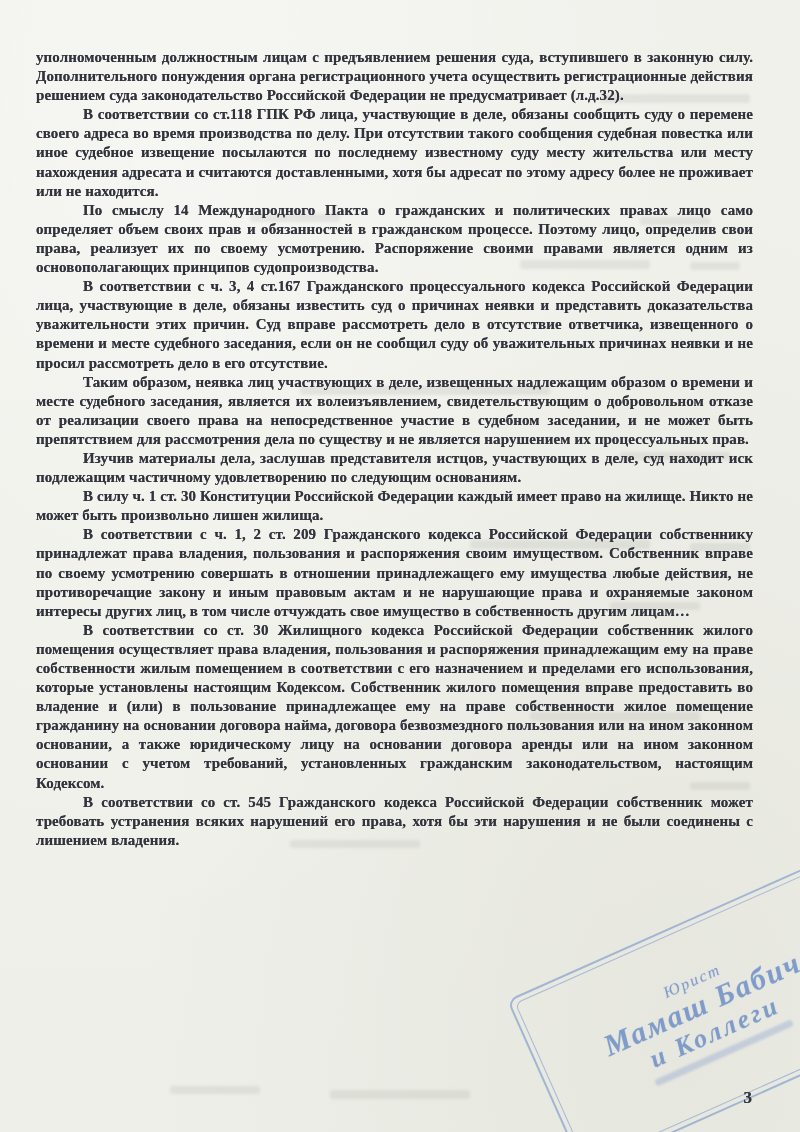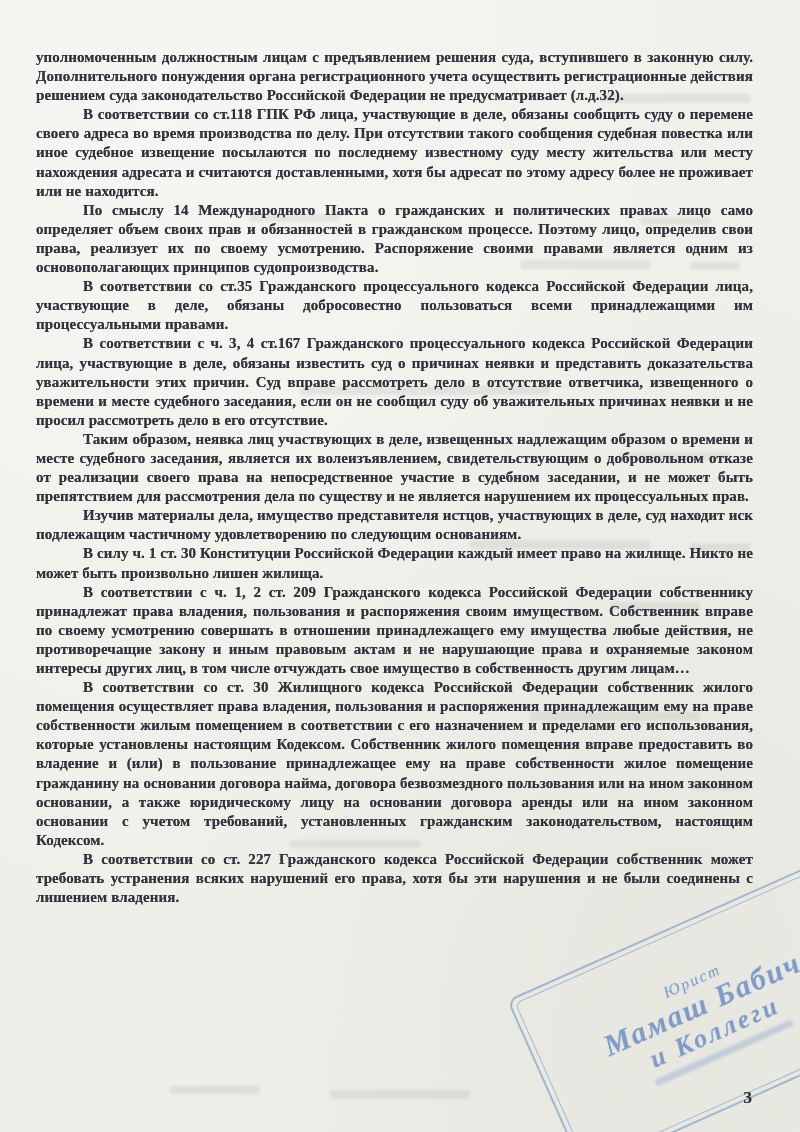--- a/index.html
+++ b/index.html
@@ -76,28 +76,27 @@
   <div class="ghost" style="left:530px;top:712px;width:170px;height:9px;"></div>
   <div class="ghost" style="left:690px;top:782px;width:60px;height:8px;"></div>
   <div class="ghost" style="left:290px;top:840px;width:130px;height:8px;"></div>
   <div class="ghost" style="left:170px;top:1086px;width:90px;height:8px;"></div>
   <div class="ghost" style="left:330px;top:1090px;width:140px;height:9px;"></div>
 
   <div class="text-column" id="paragraphs">
       <p class="no-indent">уполномоченным должностным лицам с предъявлением решения суда, вступившего в законную силу. Дополнительного понуждения органа регистрационного учета осуществить регистрационные действия решением суда законодательство Российской Федерации не предусматривает (л.д.32).</p>
       <p>В соответствии со ст.118 ГПК РФ лица, участвующие в деле, обязаны сообщить суду о перемене своего адреса во время производства по делу. При отсутствии такого сообщения судебная повестка или иное судебное извещение посылаются по последнему известному суду месту жительства или месту нахождения адресата и считаются доставленными, хотя бы адресат по этому адресу более не проживает или не находится.</p>
       <p>По смыслу 14 Международного Пакта о гражданских и политических правах лицо само определяет объем  своих  прав и обязанностей в гражданском процессе. Поэтому лицо, определив свои права, реализует их по своему усмотрению. Распоряжение своими правами  является одним из основополагающих принципов судопроизводства.</p>
-      <p>В соответствии со ст.35 Гражданского процессуального кодекса  Российской Федерации лица, участвующие в деле, обязаны добросовестно пользоваться всеми принадлежащими им процессуальными правами.</p>
       <p>В соответствии с ч. 3, 4 ст.167 Гражданского процессуального кодекса  Российской Федерации  лица, участвующие в деле, обязаны известить суд о причинах неявки и представить доказательства уважительности этих причин. Суд вправе рассмотреть дело в отсутствие ответчика, извещенного о времени и месте судебного заседания, если он не сообщил суду об уважительных причинах неявки и не просил рассмотреть дело в его отсутствие.</p>
       <p>Таким образом, неявка лиц участвующих в деле, извещенных надлежащим образом о времени и месте судебного заседания, является их волеизъявлением, свидетельствующим о добровольном отказе от реализации своего права на непосредственное участие  в судебном заседании, и не может быть препятствием для рассмотрения дела по существу и не является нарушением их процессуальных прав.</p>
-      <p>Изучив материалы дела, имущество представителя истцов, участвующих в деле, суд находит иск подлежащим частичному удовлетворению по следующим основаниям.</p>
+      <p>Изучив материалы дела, заслушав представителя истцов, участвующих в деле, суд находит иск подлежащим частичному удовлетворению по следующим основаниям.</p>
       <p>В силу ч. 1 ст. 30 Конституции Российской Федерации  каждый имеет право на жилище. Никто не может быть произвольно лишен жилища.</p>
       <p>В соответствии с ч. 1, 2 ст. 209 Гражданского кодекса Российской Федерации собственнику принадлежат права владения, пользования и распоряжения своим имуществом. Собственник вправе по своему усмотрению совершать в отношении принадлежащего ему имущества любые действия, не противоречащие закону и иным правовым актам и не нарушающие права и охраняемые законом интересы других лиц, в том числе отчуждать свое имущество в собственность другим лицам…</p>
       <p>В соответствии со ст. 30 Жилищного кодекса Российской Федерации собственник жилого помещения осуществляет права владения, пользования и распоряжения принадлежащим ему на праве собственности жилым помещением в соответствии с его назначением и пределами его использования, которые установлены настоящим Кодексом. Собственник жилого помещения вправе предоставить во владение и (или) в пользование принадлежащее ему на праве собственности жилое помещение гражданину на основании договора найма, договора безвозмездного пользования или на ином законном основании, а также юридическому лицу на основании договора аренды или на ином законном основании с учетом требований, установленных гражданским законодательством, настоящим Кодексом.</p>
-      <p>В соответствии со ст. 227 Гражданского кодекса Российской Федерации  собственник может требовать устранения всяких нарушений его права, хотя бы эти нарушения и не были соединены с лишением владения.</p>
+      <p>В соответствии со ст. 545 Гражданского кодекса Российской Федерации  собственник может требовать устранения всяких нарушений его права, хотя бы эти нарушения и не были соединены с лишением владения.</p>
     </div>
 
   <div class="stamp">
     <div class="s-small">Юрист</div>
     <div class="s-big">Мамаш Бабич</div>
     <div class="s-mid">и Коллеги</div>
     <div class="s-tiny"></div>
   </div>
 
   <div class="page-number">3</div>

